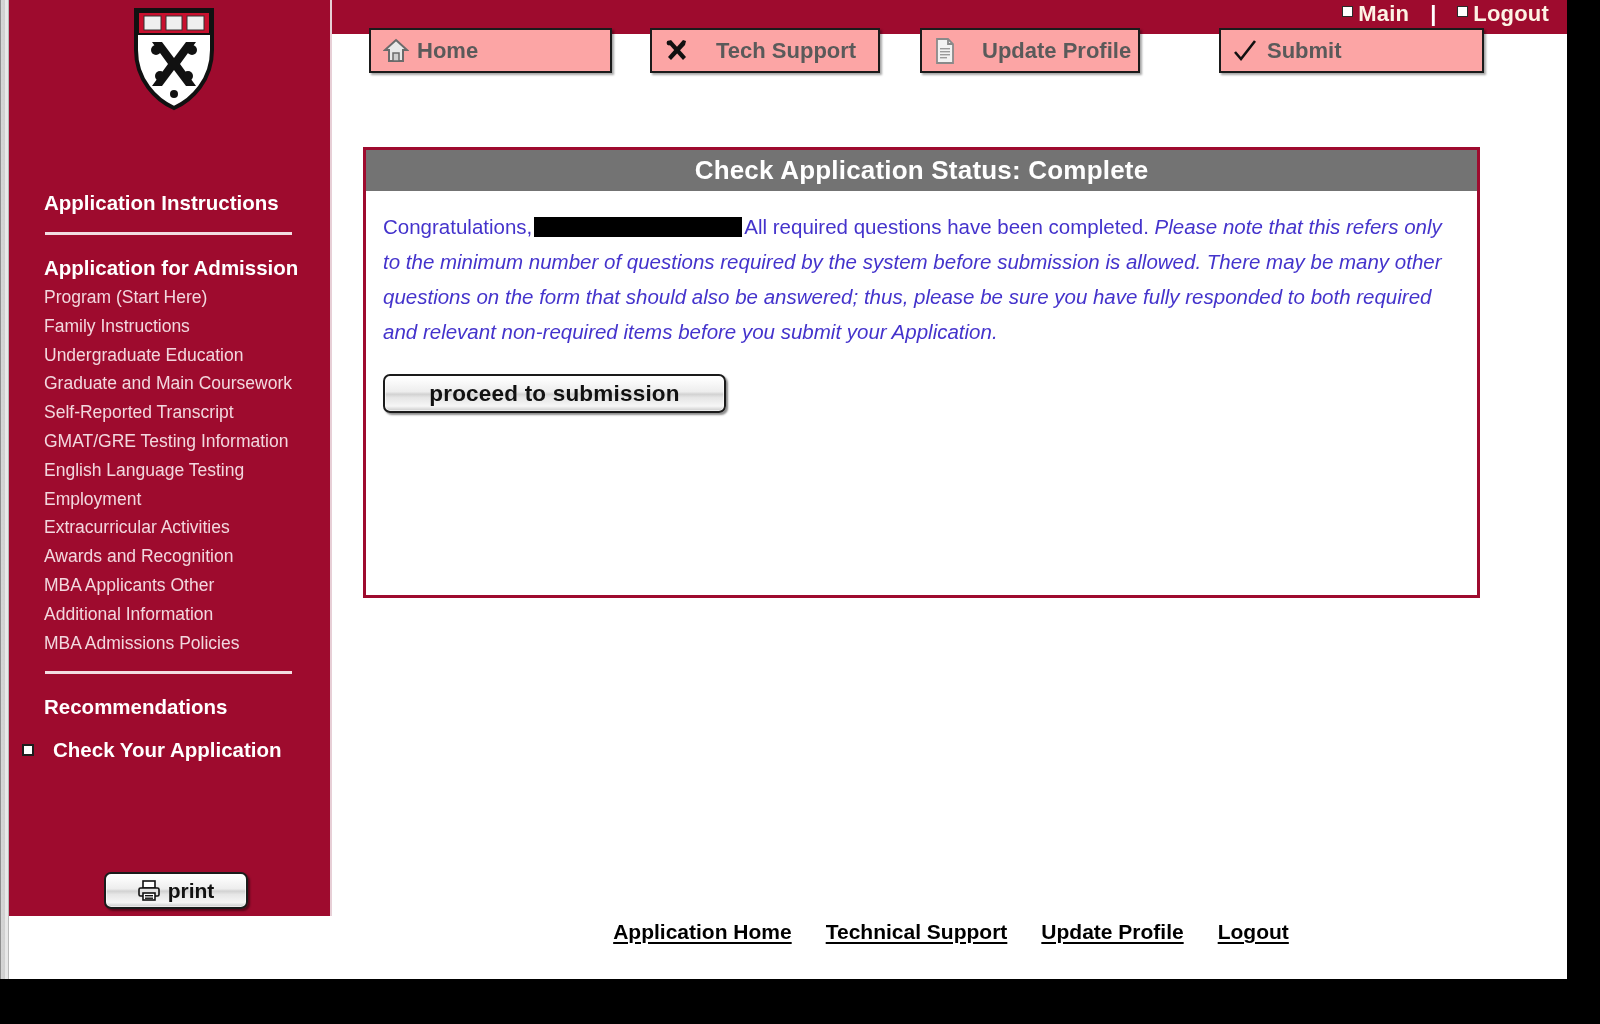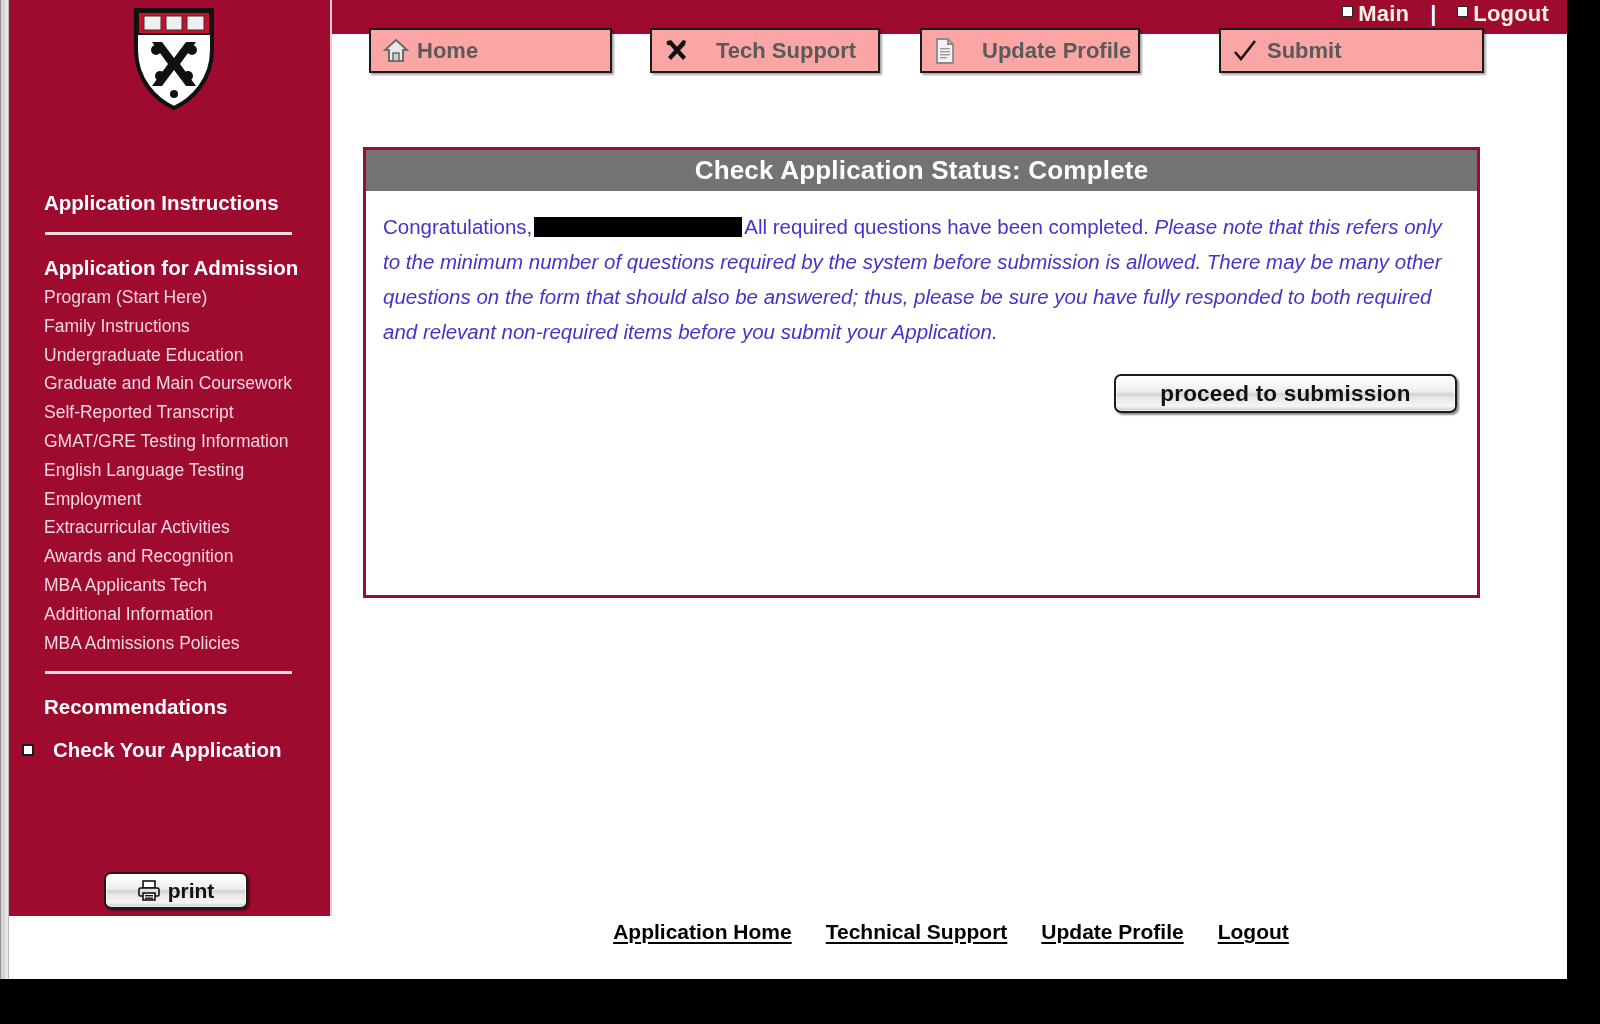--- a/index.html
+++ b/index.html
@@ -204,21 +204,21 @@
     display: inline-block;
     background: #000000;
     width: 208px;
     height: 20px;
     vertical-align: -3px;
     margin: 0 2px;
   }
   .it { font-style: italic; }
   #proceed-wrap {
     display: flex;
-    justify-content: flex-end;
+    justify-content: flex-start;
     margin-top: 25px;
   }
   #proceed-button {
     width: 343px; height: 39px;
     font-size: 22.5px;
     letter-spacing: .2px;
   }
 
   
   #footer {
@@ -286,21 +286,21 @@
       <div class="side-link">Program (Start Here)</div>
       <div class="side-link">Family Instructions</div>
       <div class="side-link">Undergraduate Education</div>
       <div class="side-link">Graduate and Main Coursework</div>
       <div class="side-link">Self-Reported Transcript</div>
       <div class="side-link">GMAT/GRE Testing Information</div>
       <div class="side-link">English Language Testing</div>
       <div class="side-link">Employment</div>
       <div class="side-link">Extracurricular Activities</div>
       <div class="side-link">Awards and Recognition</div>
-      <div class="side-link">MBA Applicants Tech</div>
+      <div class="side-link">MBA Applicants Other</div>
       <div class="side-link">Additional Information</div>
       <div class="side-link">MBA Admissions Policies</div>
 
       <div class="side-rule"></div>
 
       <div class="side-head" id="recommendations-head">Recommendations</div>
 
       <div id="check-app-row">
         <span id="check-app-bullet"></span>
         <div id="check-app-label">Check Your Application</div>

